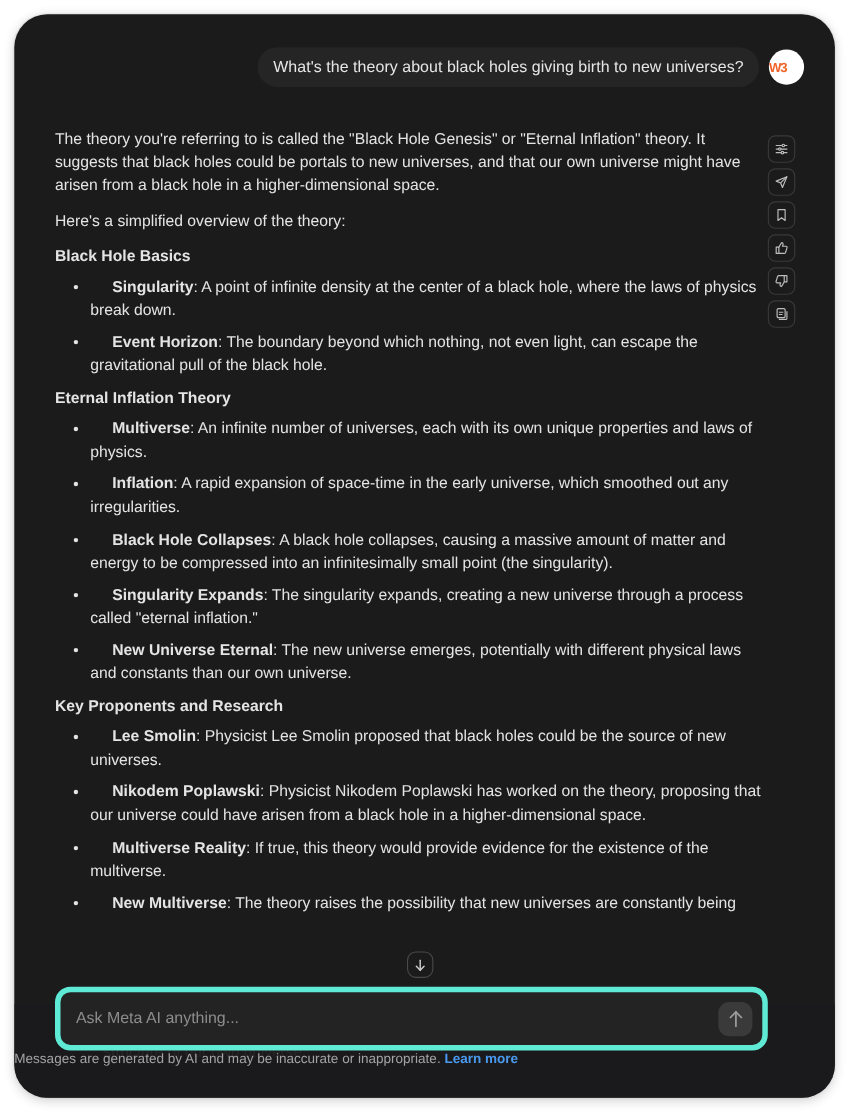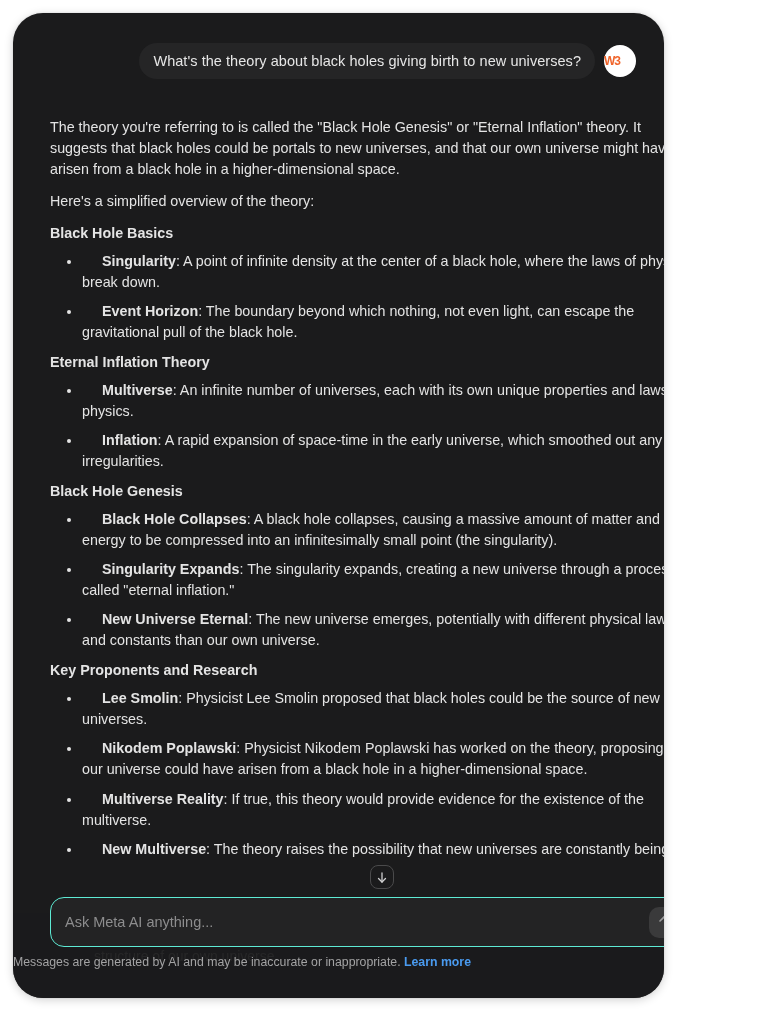--- a/index.html
+++ b/index.html
@@ -8,21 +8,21 @@
     width: 772px;
     height: 1012px;
     background: #ffffff;
     overflow: hidden;
     font-family: "Liberation Sans", "DejaVu Sans", sans-serif;
   }
   .window {
     position: absolute;
     left: 13px;
     top: 13px;
-    width: 651px;
+    width: 746px;
     height: 985px;
     background: #1b1b1c;
     border-radius: 30px;
     box-shadow: 0 2px 10px rgba(0,0,0,0.18), 0 0 2px rgba(0,0,0,0.12);
     overflow: hidden;
   }
   .user-row {
     position: absolute;
     top: 30px;
     right: 28px;
@@ -118,21 +118,21 @@
     background: rgba(27,27,28,0.82);
     z-index: 3;
   }
   .composer {
     position: absolute;
     left: 37px;
     top: 884px;
     width: 638px;
     height: 48px;
     background: #232324;
-    border: 1px solid #5eead4;
+    border: 5px solid #5eead4;
     border-radius: 14px;
     display: flex;
     align-items: center;
     z-index: 4;
   }
   .composer input {
     flex: 1;
     background: transparent;
     border: none;
     outline: none;
@@ -196,21 +196,20 @@
       <li><b>Singularity</b><span>: A point of infinite density at the center of a black hole, where the laws of physics break down.</span></li>
       <li><b>Event Horizon</b><span>: The boundary beyond which nothing, not even light, can escape the gravitational pull of the black hole.</span></li>
     </ul>
 
     <div class="section-title">Eternal Inflation Theory</div>
     <ul>
       <li><b>Multiverse</b><span>: An infinite number of universes, each with its own unique properties and laws of physics.</span></li>
       <li><b>Inflation</b><span>: A rapid expansion of space-time in the early universe, which smoothed out any irregularities.</span></li>
     </ul>
 
-    <div class="section-title">Black Hole Genesis</div>
     <ul>
       <li><b>Black Hole Collapses</b><span>: A black hole collapses, causing a massive amount of matter and energy to be compressed into an infinitesimally small point (the singularity).</span></li>
       <li><b>Singularity Expands</b><span>: The singularity expands, creating a new universe through a process called "eternal inflation."</span></li>
       <li><b>New Universe Eternal</b><span>: The new universe emerges, potentially with different physical laws and constants than our own universe.</span></li>
     </ul>
 
     <div class="section-title">Key Proponents and Research</div>
     <ul>
       <li><b>Lee Smolin</b><span>: Physicist Lee Smolin proposed that black holes could be the source of new universes.</span></li>
       <li><b>Nikodem Poplawski</b><span>: Physicist Nikodem Poplawski has worked on the theory, proposing that our universe could have arisen from a black hole in a higher-dimensional space.</span></li>

